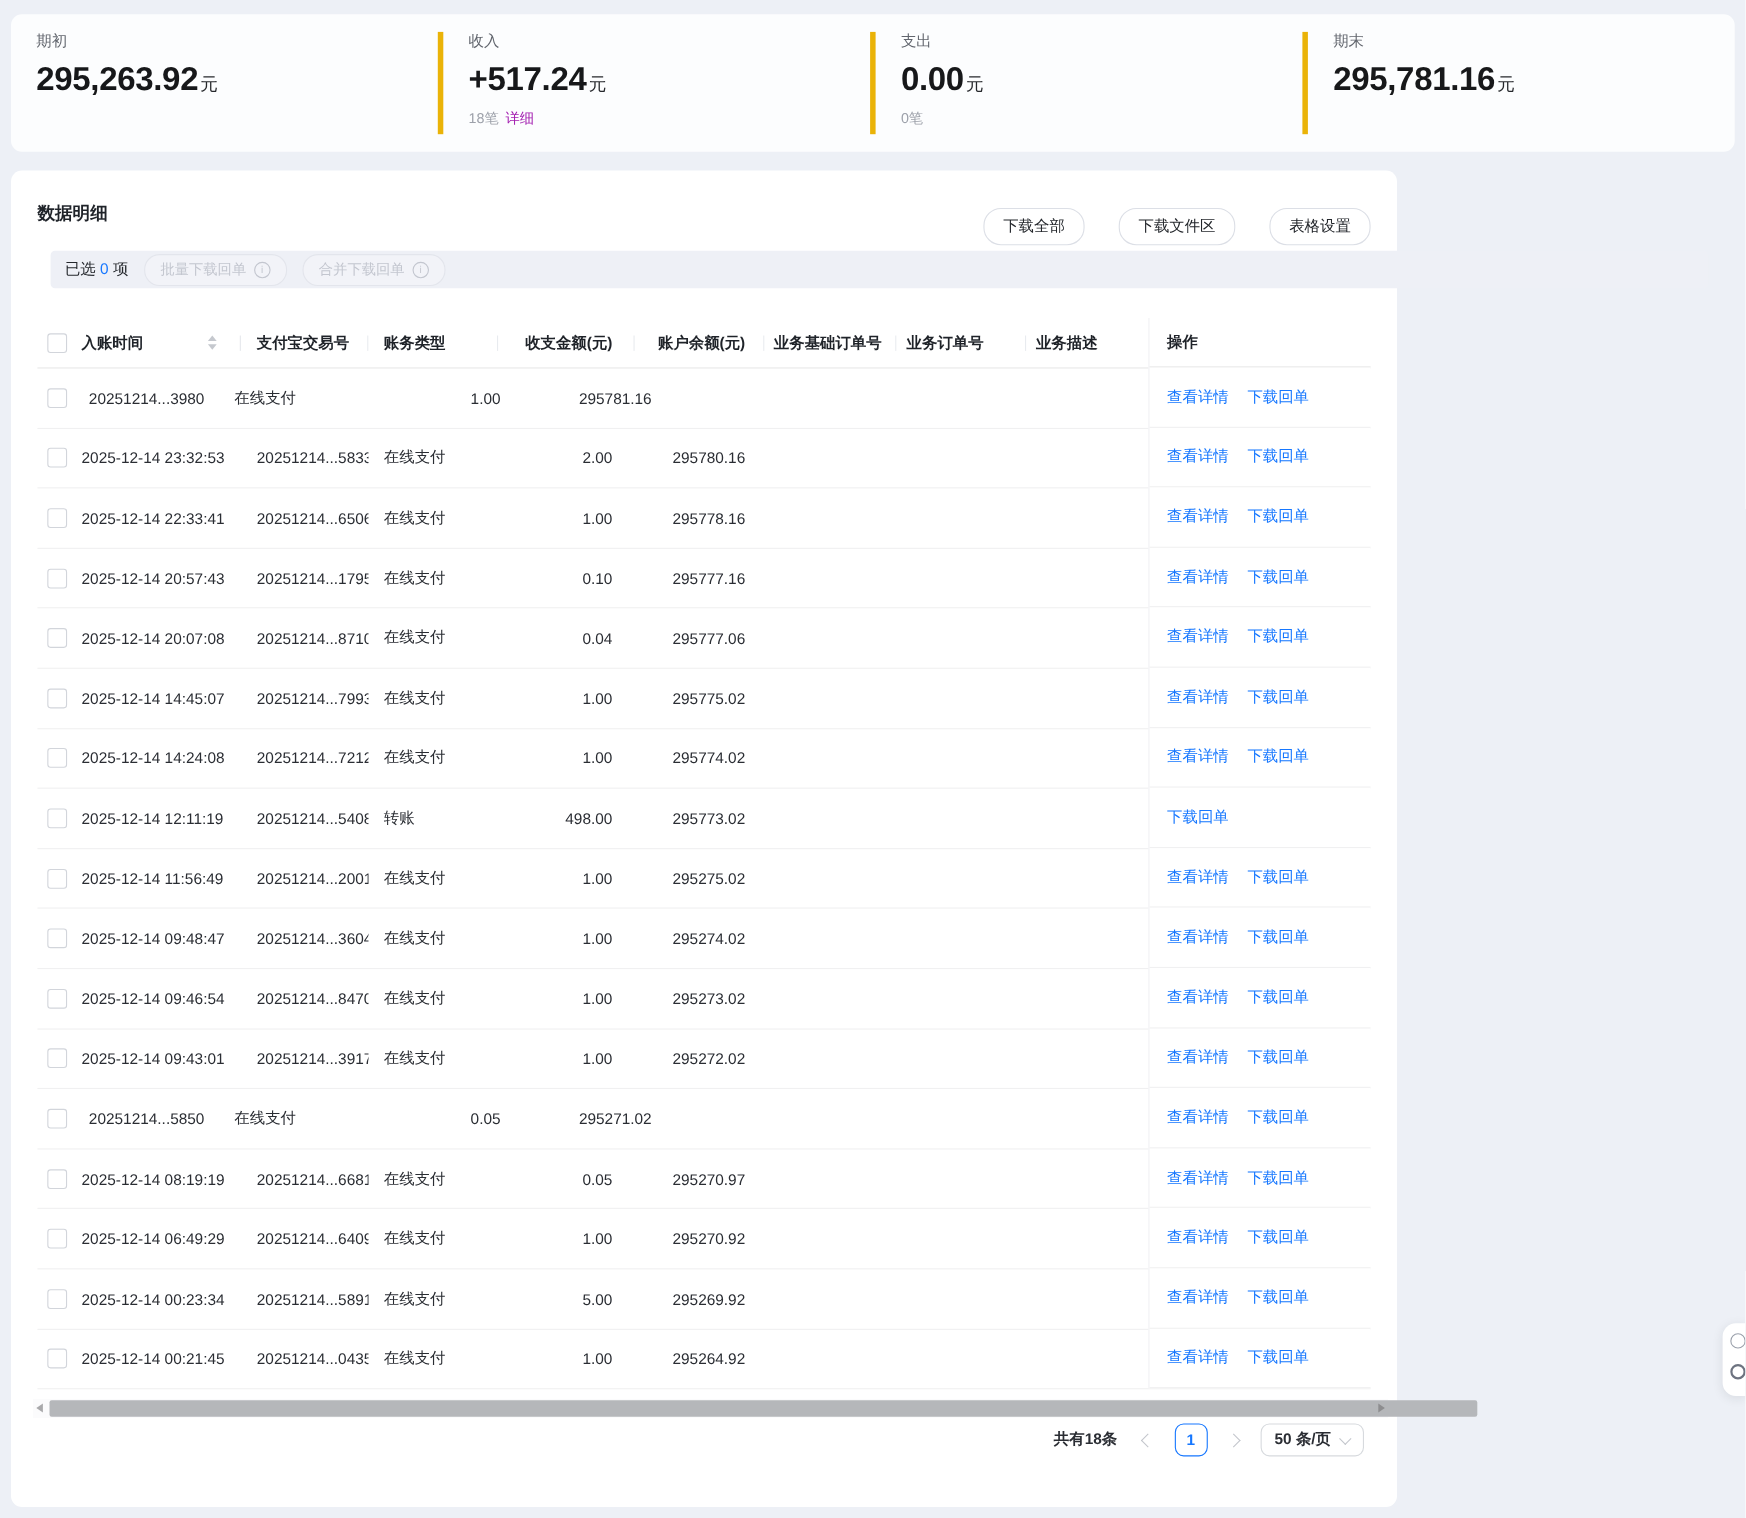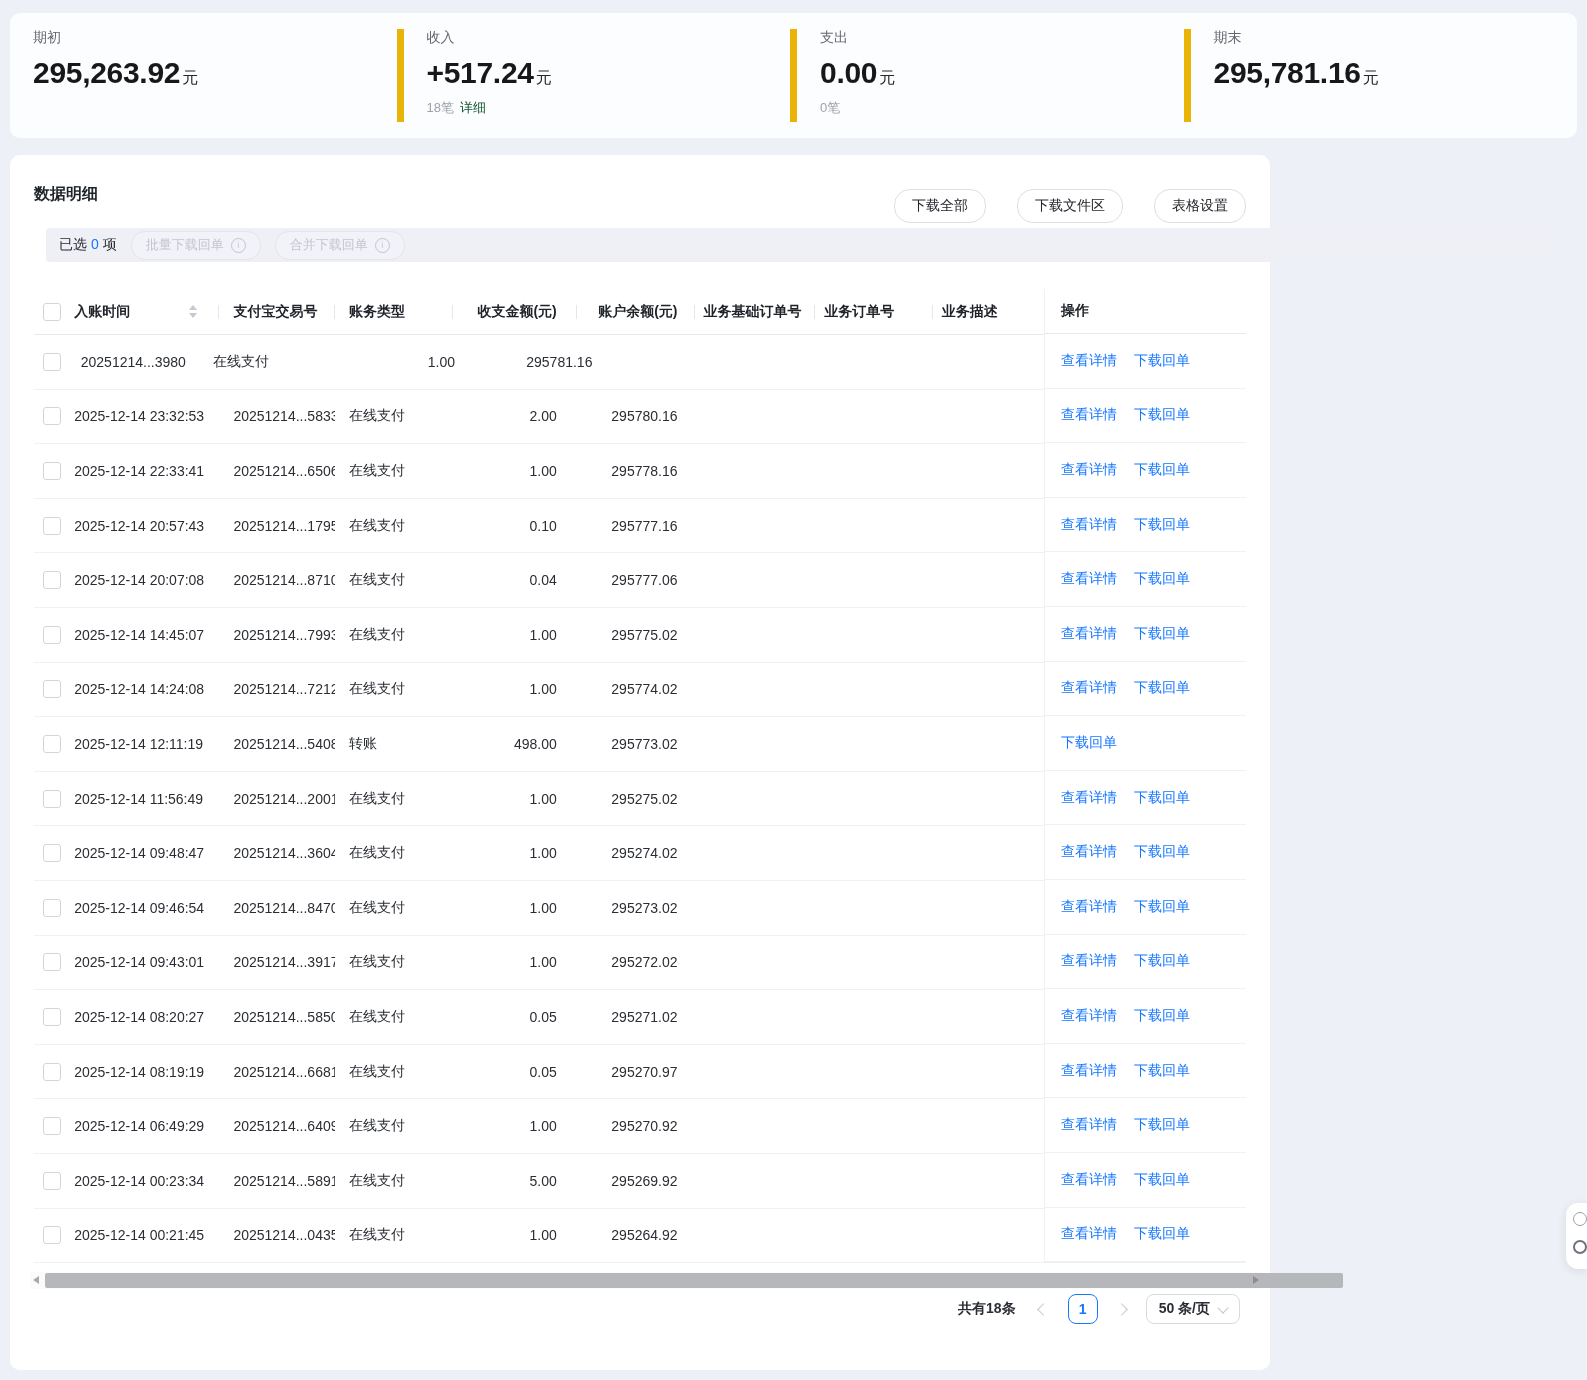--- a/index.html
+++ b/index.html
@@ -3,27 +3,27 @@
 <meta charset="utf-8">
 <style>
   html,body{margin:0;padding:0;}
   .page{position:relative;width:1587px;height:1380px;background:#edf0f6;overflow:hidden;
         font-family:"Liberation Sans","DejaVu Sans",sans-serif;-webkit-font-smoothing:antialiased;}
 
   
   .summary-card{position:absolute;left:10px;top:13px;width:1567px;height:125px;background:#fcfdfe;
                 border-radius:10px;display:flex;box-sizing:border-box;padding:16px 0;}
   .sum-col{flex:1;padding-left:23px;box-sizing:border-box;}
-  .sum-col + .sum-col{border-left:7px solid #eab308;}
+  .sum-col + .sum-col{border-left:5px solid #eab308;}
   .sum-label{font-size:14px;color:#62666e;}
   .sum-value-row{margin-top:9px;white-space:nowrap;}
   .sum-value{font-size:30px;font-weight:600;color:#17181a;letter-spacing:-.3px;}
   .sum-unit{font-size:16px;font-weight:400;color:#26282c;margin-left:2px;}
   .sum-sub{margin-top:9px;font-size:13px;color:#9da1aa;}
-  .sum-sub-link{color:#14532d;margin-left:6px;cursor:pointer;}
+  .sum-sub-link{color:#a21caf;margin-left:6px;cursor:pointer;}
 
   
   .data-card{position:absolute;left:10px;top:155px;width:1260px;height:1215px;background:#ffffff;
              border-radius:10px;box-sizing:border-box;padding:0 24px;}
   .card-head{display:flex;justify-content:space-between;align-items:center;padding-top:22px;height:34px;}
   .panel-title{font-size:16px;font-weight:700;color:#1f2329;}
   .head-actions{display:flex;gap:31px;margin-top:24px;}
   .pill-btn{height:32px;padding:0 17px;border:1px solid #dcdfe6;border-radius:16px;background:#fff;
             font-size:14px;color:#23262b;display:flex;align-items:center;cursor:pointer;}
 
@@ -343,21 +343,20 @@
     <div class="cell c6">295272.02</div>
     <div class="cell c7"></div>
     <div class="cell c8"></div>
     <div class="cell c9"></div>
     <div class="cell c10"></div>
   </div>
           <div class="t-row">
     <div class="cell c1">
               <span class="checkbox"></span>
             </div>
-    <div class="cell c2">2025-12-14 08:20:27</div>
     <div class="cell c3">20251214...5850</div>
     <div class="cell c4">在线支付</div>
     <div class="cell c5">0.05</div>
     <div class="cell c6">295271.02</div>
     <div class="cell c7"></div>
     <div class="cell c8"></div>
     <div class="cell c9"></div>
     <div class="cell c10"></div>
   </div>
           <div class="t-row">

